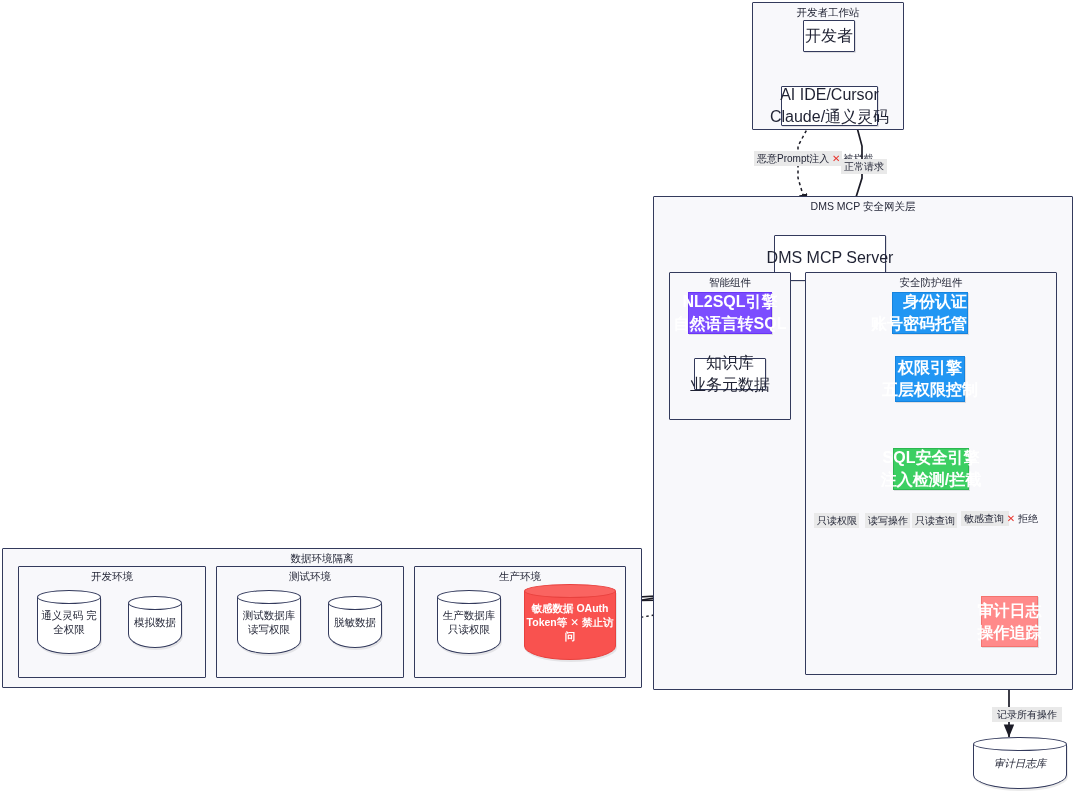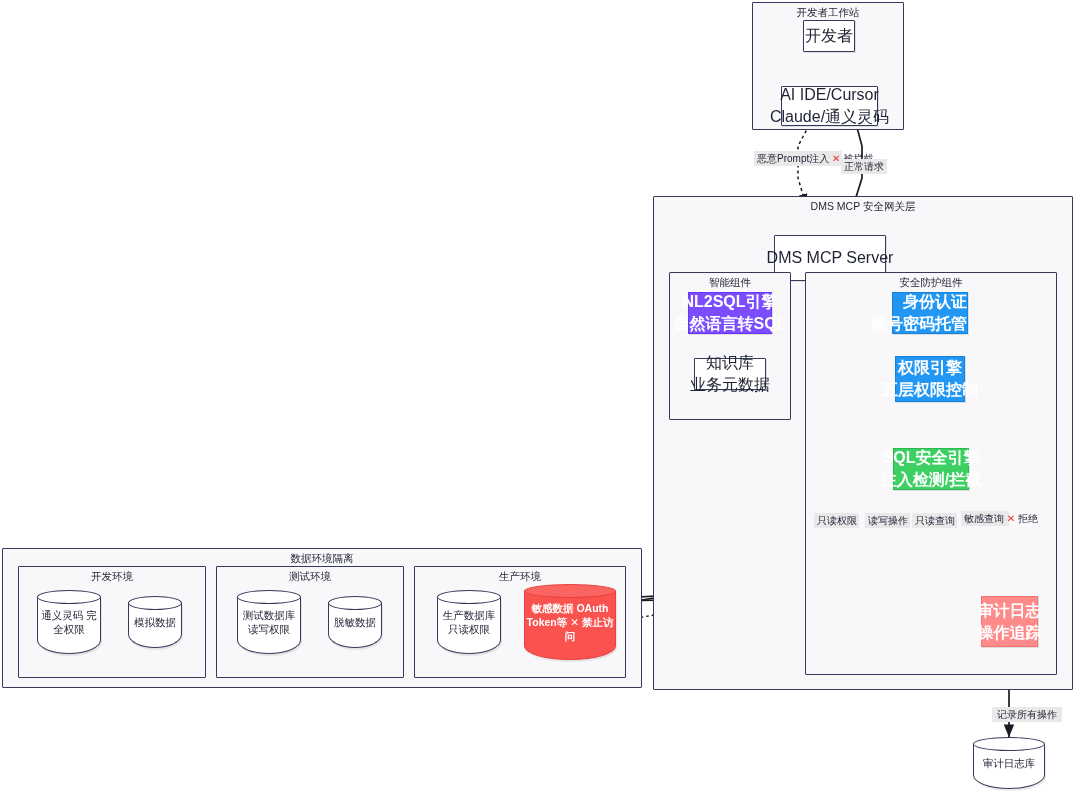--- a/index.html
+++ b/index.html
@@ -258,21 +258,21 @@
         <span class="xmark-w">✕</span>
         <span>禁止访问</span>
       </span>
     </div>
   </div>
 
   <div class="elabel" style="left:975px;top:707px;width:70px;margin-left:17px;">
     <span class="ln">记录所有操作</span>
   </div>
 
-  <div class="cyl" style="left:973px;top:737px;width:72px;height:52px;">
+  <div class="cyl" style="left:973px;top:737px;width:94px;height:52px;font-style:italic;">
     <div class="cbody"></div>
     <div class="ctop"></div>
     <div class="clabel">
       <span class="ln">审计日志库</span>
     </div>
   </div>
 
 </div>
 
 </body></html>

